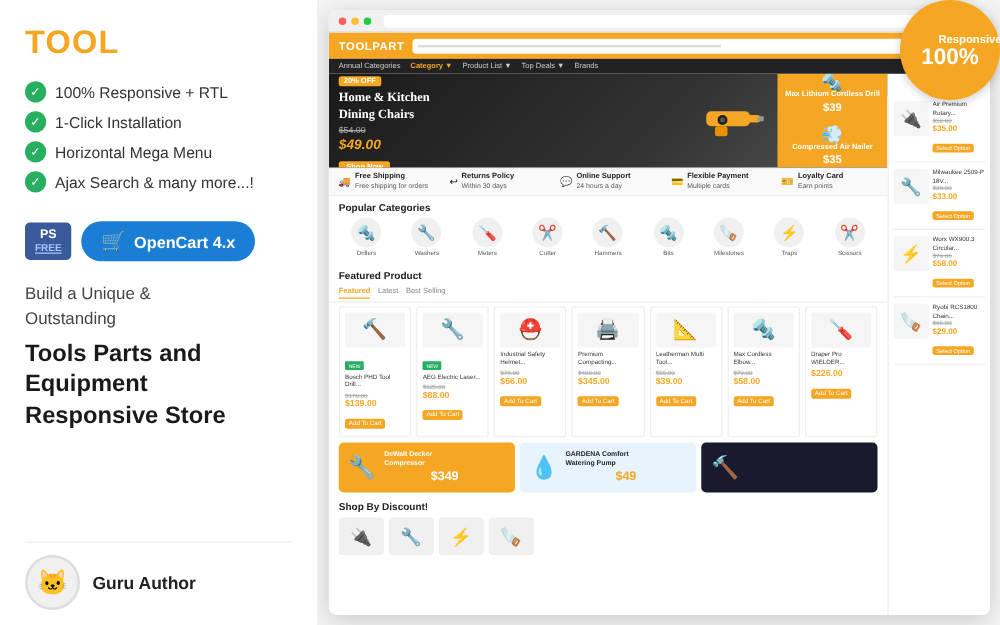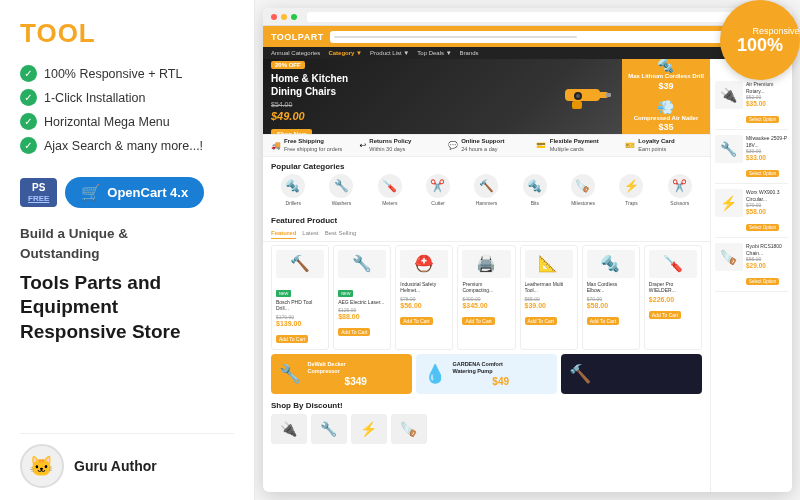--- a/index.html
+++ b/index.html
@@ -100,21 +100,20 @@
     }
     .cart-icon-badge {
       font-size: 16px;
     }
 
     .build-text {
       font-size: 13.5px;
       color: #444;
       margin-bottom: 6px;
       line-height: 1.5;
-      font-weight: bold;
     }
 
     .headline {
       font-size: 19px;
       font-weight: 900;
       color: #1a1a1a;
       line-height: 1.3;
       margin-bottom: 14px;
     }
 
@@ -162,21 +161,21 @@
       border-radius: 50%;
       display: flex;
       flex-direction: column;
       align-items: center;
       justify-content: center;
       z-index: 20;
       box-shadow: 0 2px 8px rgba(0,0,0,0.2);
     }
     .responsive-badge .resp-text {
       font-size: 9px;
-      font-weight: normal;
+      font-weight: bold;
       color: #fff;
       text-align: center;
       line-height: 1.2;
       margin-left: 32px;
     }
     .responsive-badge .resp-percent {
       font-size: 18px;
       font-weight: 900;
       color: #fff;
       line-height: 1;
@@ -321,20 +320,21 @@
       border-radius: 2px;
       margin-bottom: 3px;
       display: inline-block;
     }
     .hero-title {
       font-size: 10px;
       font-weight: 900;
       color: #fff;
       line-height: 1.3;
       margin-bottom: 3px;
+      font-family: Liberation Serif, serif;
     }
     .hero-price {
       font-size: 11px;
       font-weight: 900;
       color: #f5a623;
       font-style: italic;
     }
     .hero-old-price {
       font-size: 7px;
       color: #aaa;

